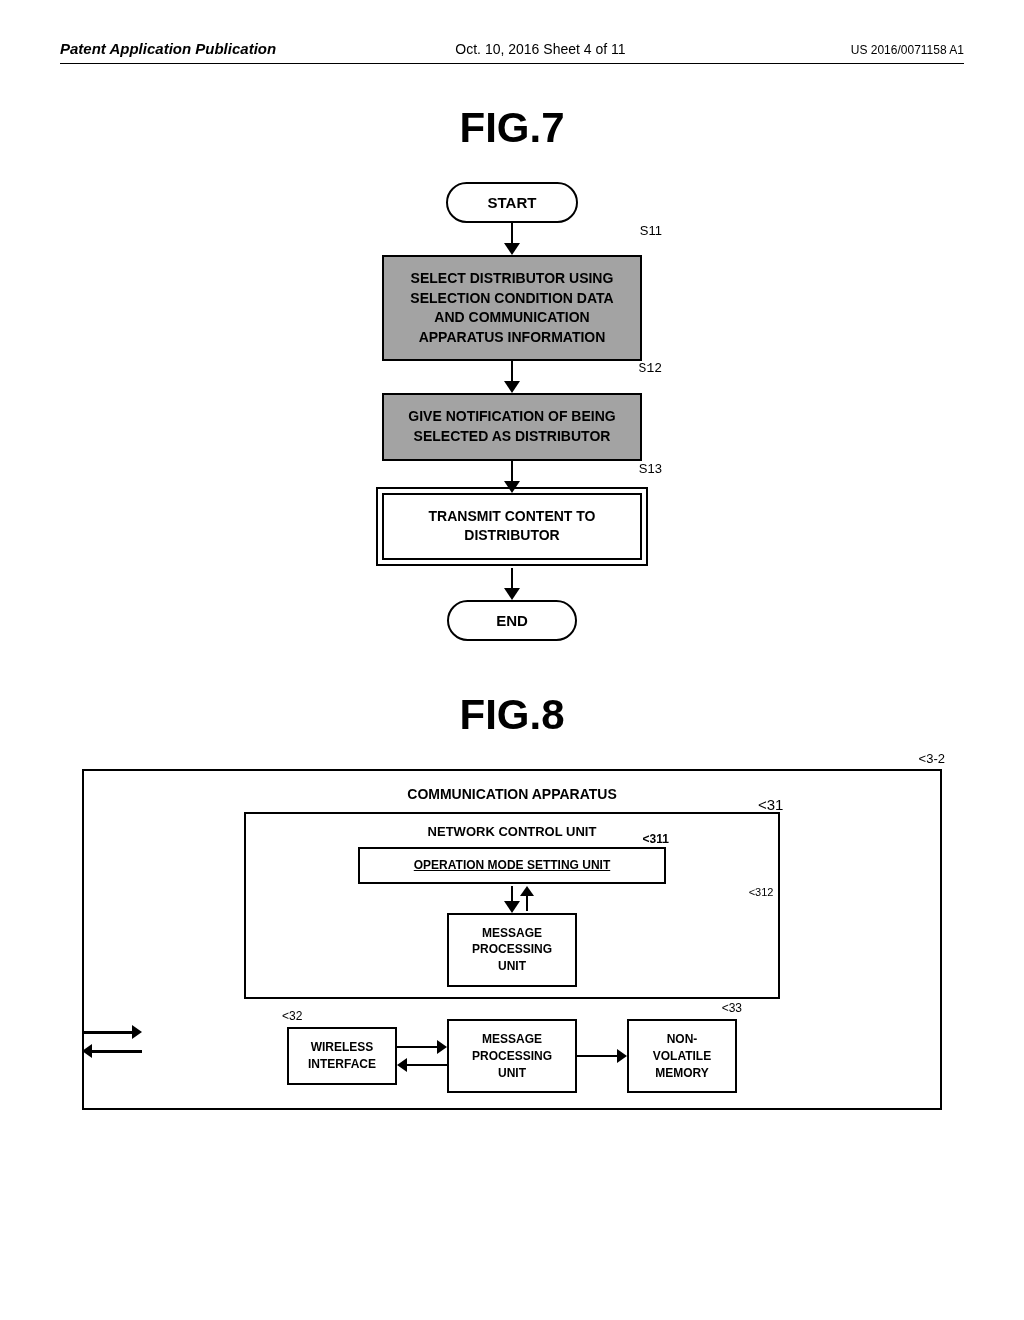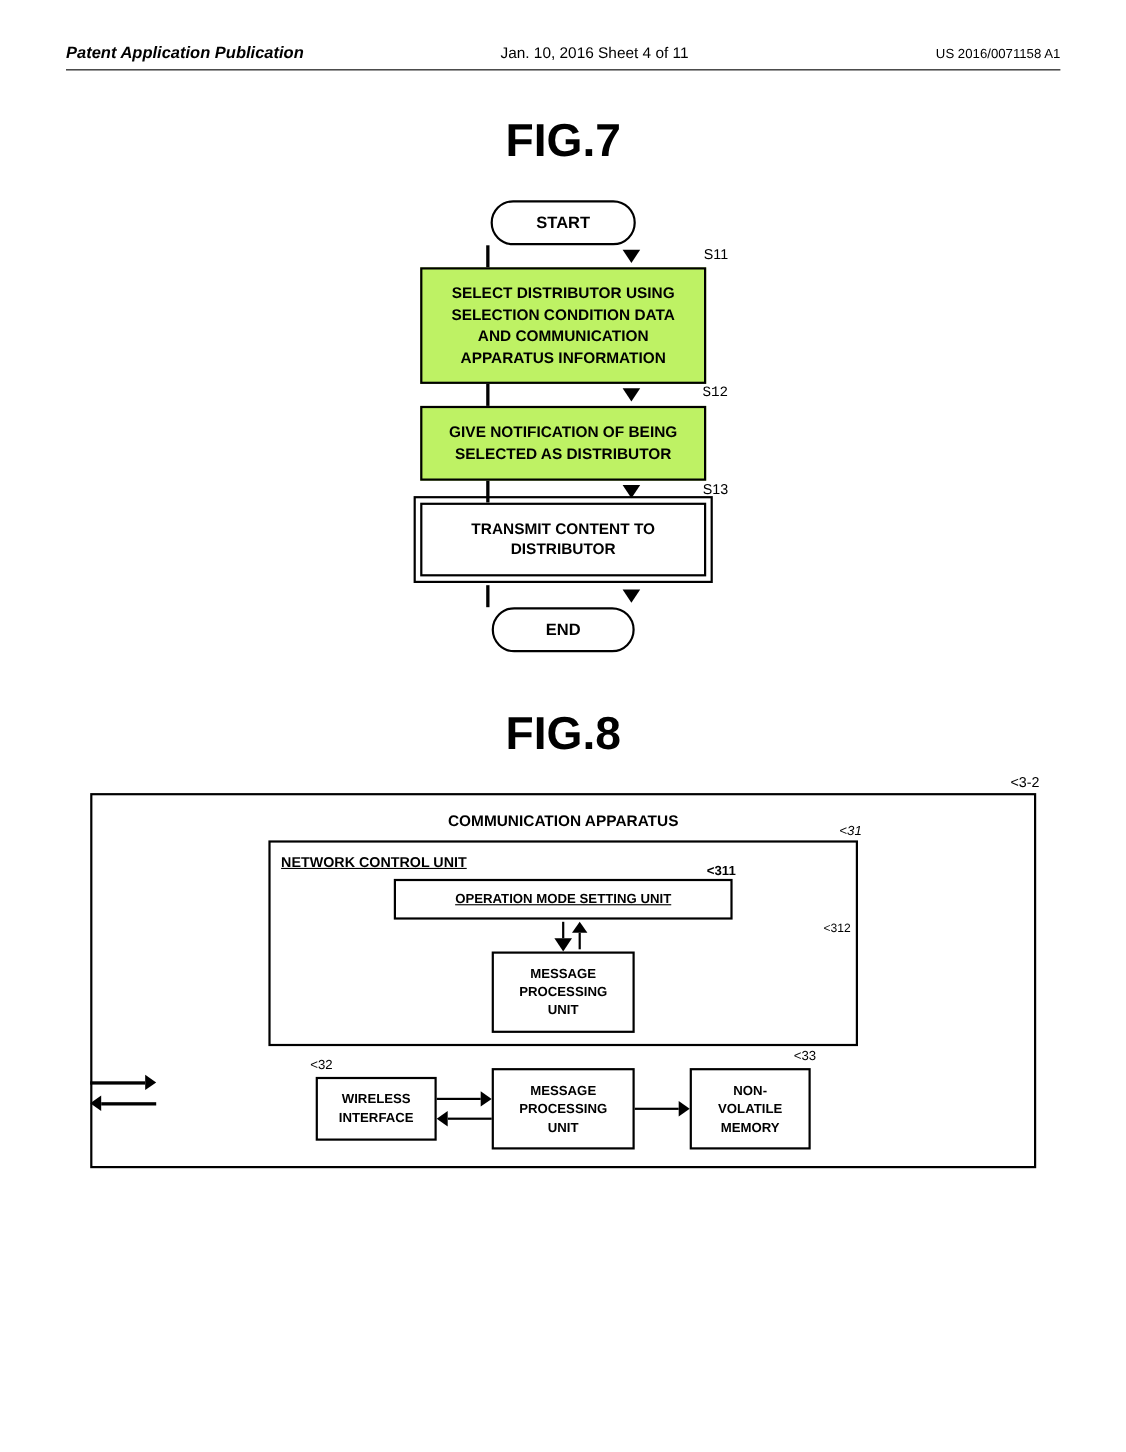--- a/index.html
+++ b/index.html
@@ -70,21 +70,21 @@
       background: #fff;
     }
 
     .shape-rect {
       border: 2.5px solid #000;
       padding: 12px 20px;
       text-align: center;
       font-size: 14px;
       font-weight: bold;
       width: 260px;
-      background: #bef264;
+      background: #a3a3a3;
       line-height: 1.4;
     }
 
     .shape-rect-double {
       border: 2.5px solid #000;
       padding: 12px 20px;
       text-align: center;
       font-size: 14px;
       font-weight: bold;
       width: 260px;
@@ -102,21 +102,21 @@
       border-left: 8px solid transparent;
       border-right: 8px solid transparent;
       border-top: 12px solid #000;
       margin: 0 auto;
     }
 
     
     .arrow-container {
       position: relative;
       display: flex;
-      flex-direction: row;
+      flex-direction: column;
       align-items: center;
       width: 260px;
       justify-content: flex-end;
     }
 
     .step-label-right {
       position: absolute;
       right: 10px;
       top: 0;
       font-size: 13px;
@@ -151,25 +151,24 @@
     
     .inner-box-31 {
       border: 2.5px solid #000;
       padding: 10px;
       position: relative;
       width: 65%;
       margin: 0 auto;
     }
 
     .inner-box-label {
-      text-align: left;
+      text-align: center;
       font-size: 13px;
       font-weight: bold;
       margin-bottom: 8px;
-      text-decoration: underline;
     }
 
     
     .inner-box-311 {
       border: 2.5px solid #000;
       padding: 8px 15px;
       position: relative;
       width: 60%;
       margin: 0 auto;
       text-align: center;
@@ -248,22 +247,21 @@
       position: absolute;
       top: -20px;
       right: -5px;
       font-size: 13px;
     }
 
     .corner-label-inner {
       position: absolute;
       top: -18px;
       right: -5px;
-      font-size: 12px;
-      font-style: italic;
+      font-size: 15px;
     }
 
     .horiz-arrow-block {
       display: flex;
       align-items: center;
     }
 
     .v-line-short {
       width: 2.5px;
       height: 20px;
@@ -271,21 +269,21 @@
       margin: 0 auto;
     }
   </style>
 </head>
 <body>
 
 <div class="page">
 
   <div class="header">
     <span class="header-left">Patent Application Publication</span>
-    <span class="header-center">Jan. 10, 2016  Sheet 4 of 11</span>
+    <span class="header-center">Oct. 10, 2016  Sheet 4 of 11</span>
     <span class="header-right">US 2016/0071158 A1</span>
   </div>
 
   <div class="fig-title">FIG.7</div>
 
   <div class="flowchart">
 
     <div class="shape-stadium">START</div>
 
     <div class="arrow-container">

